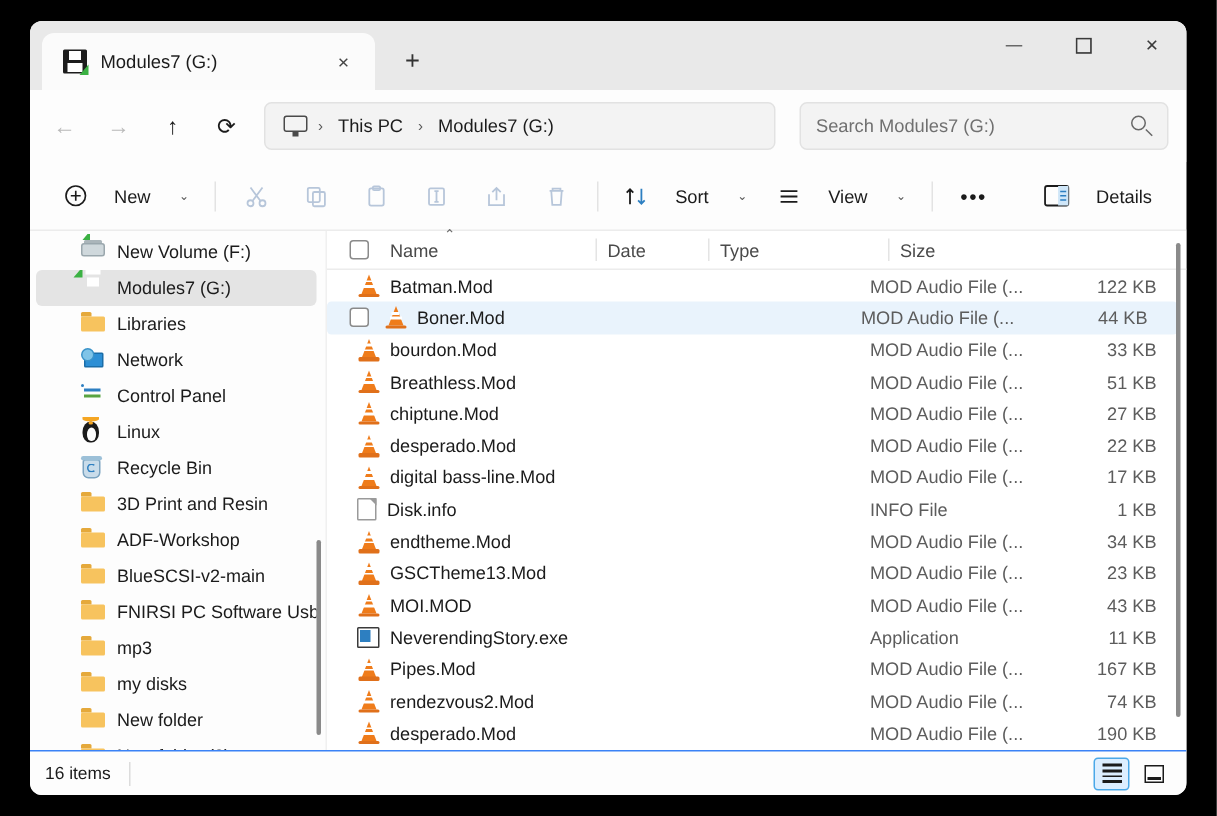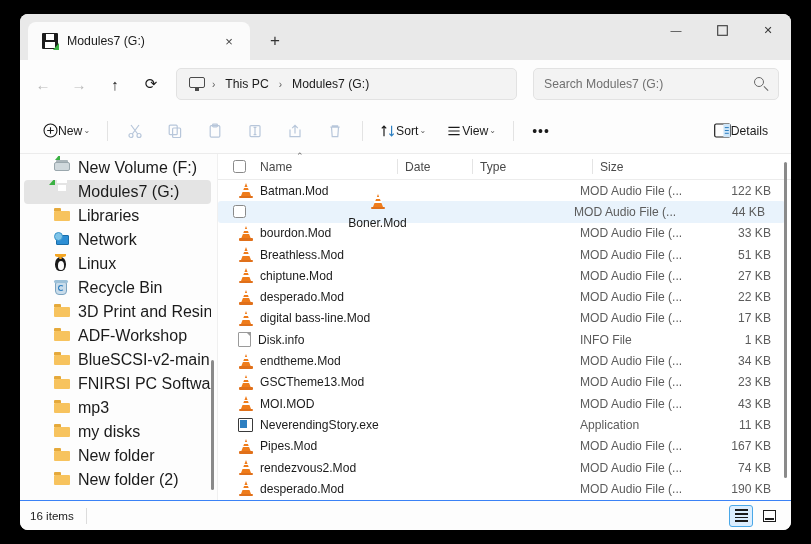--- a/index.html
+++ b/index.html
@@ -101,21 +101,21 @@
   .mag .h { position:absolute; right:0; bottom:0; width:6px; height:1.4px; background:#3a3a3a; transform: rotate(45deg); transform-origin: right center; }
   
   .cmdbar {
     height: 46px; flex: none;
     display: flex; align-items: center;
     padding: 0 14px; gap: 2px;
     border-bottom: 1px solid #ececec;
   }
   .cmd {
     height: 32px; border-radius: 5px;
-    display: flex; align-items: center; gap: 0;
+    display: flex; align-items: center; gap: 18px;
     padding: 0 9px; font-size: 12.2px; color: #1b1b1b;
   }
   .cmd.icononly { width: 38px; justify-content: center; padding: 0; }
   .cmd.disabled { color: #c2cfe0; }
   .cmd.disabled svg { stroke: #b7c6da; }
   .vdiv { width: 1px; height: 20px; background: #e3e3e3; margin: 0 6px; }
   .chev { font-size: 8px; color: #5a5a5a; margin-left: 1px; }
   .spacer { flex: 1; }
   
   .body { flex: 1; display: flex; min-height: 0; }
@@ -123,21 +123,21 @@
     width: 198px; flex: none;
     background: #fdfdfd;
     position: relative;
     overflow: hidden;
     border-right: 1px solid #f0f0f0;
   }
   .sb-scroll { position: absolute; inset: 0; padding-top: 2px; }
   .sb-item {
     height: 24px; display: flex; align-items: center; gap: 8px;
     padding-left: 30px; margin: 0 6px 0 4px; border-radius: 4px;
-    font-size: 16px; color: #1b1b1b; white-space: nowrap; overflow: hidden;
+    font-size: 12px; color: #1b1b1b; white-space: nowrap; overflow: hidden;
   }
   .sb-item.selected { background: #e4e4e4; }
   .sb-ico { width: 16px; height: 16px; flex: none; position: relative; }
   
   .fold { width:16px; height:13px; position:relative; margin-top:2px; }
   .fold .back { position:absolute; left:0; top:0; width:7px; height:3px; background:#e5a93b; border-radius:1px 1px 0 0; }
   .fold .front { position:absolute; left:0; top:2.5px; width:16px; height:10.5px; background:#f7c35e; border-radius:1px; }
   
   .drv { width:16px; height:12px; position:relative; margin-top:2px; }
   .drv .b { position:absolute; left:0; top:2px; width:16px; height:9px; background:#cfd8dc; border:1px solid #9aa7ad; border-radius:2px; }
@@ -181,21 +181,21 @@
   .h-type { width: 120px; }
   .h-size { width: 75px; }
   .rows { flex: 1; overflow: hidden; position: relative; }
   .row {
     height: 21.3px; display: flex; align-items: center;
     font-size: 12.1px; color: #1b1b1b; padding-left: 8px;
   }
   .row.hover { background: #e9f3fc; border-radius: 3px; margin-right: 6px;}
   .r-check { width: 26px; display:flex; align-items:center; justify-content:center; }
   .r-name { flex: 1; display: flex; align-items: center; gap: 7px; padding-left: 12px; min-width:0;}
-  .row.hover .r-name { padding-left: 4px; flex-direction: column; }
+  .row.hover .r-name { padding-left: 4px; }
   .r-date { width: 75px; }
   .r-type { width: 128px; color:#5c5c5c; }
   .r-size { width: 83px; color:#5c5c5c; text-align: right; padding-right: 20px;}
   .fname { white-space: nowrap; overflow: hidden; text-overflow: ellipsis; }
   
   .cone { width: 15px; height: 15px; position: relative; flex: none; }
   .cone .c1 { position:absolute; left:50%; transform:translateX(-50%); top:0; width:0;height:0;
     border-left:5.5px solid transparent;border-right:5.5px solid transparent;border-bottom:13px solid #ef7c1b;}
   .cone .s1 { position:absolute; left:5px; top:3.5px; width:5px; height:1.6px; background:#fff;}
   .cone .s2 { position:absolute; left:3.6px; top:7px; width:8px; height:1.6px; background:#fff;}
@@ -369,20 +369,24 @@
             <span class="sb-ico"><span class="floppy"><span class="body"></span><span class="shutter"></span><span class="lbl"></span><span class="arrow"></span></span></span>
             <span>Modules7 (G:)</span>
           </div>
           <div class="sb-item">
             <span class="sb-ico"><span class="fold"><span class="back"></span><span class="front"></span></span></span>
             <span>Libraries</span>
           </div>
           <div class="sb-item">
             <span class="sb-ico"><span class="net"><span class="m"></span><span class="g"></span></span></span>
             <span>Network</span>
+          </div>
+          <div class="sb-item">
+            <span class="sb-ico"><span class="cp"><span class="f"></span><span class="s1"></span><span class="s2"></span></span></span>
+            <span>Control Panel</span>
           </div>
           <div class="sb-item">
             <span class="sb-ico"><span class="pen"><span class="bd"></span><span class="bl"></span><span class="bk"></span><span class="ft"></span></span></span>
             <span>Linux</span>
           </div>
           <div class="sb-item">
             <span class="sb-ico"><span class="rb"><span class="c"></span><span class="l"></span><span class="r"></span></span></span>
             <span>Recycle Bin</span>
           </div>
           <div class="sb-item">

